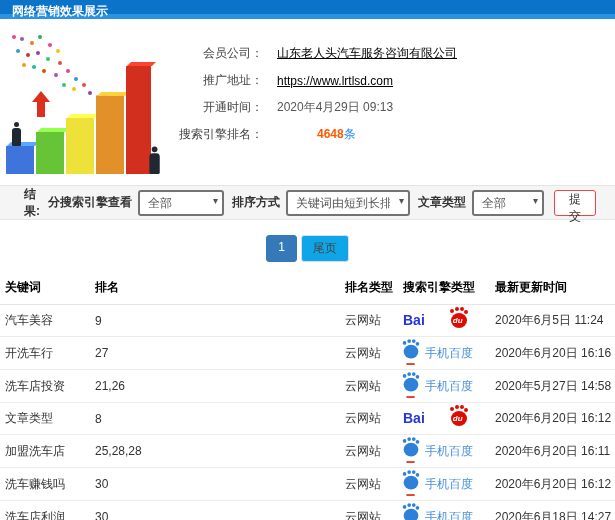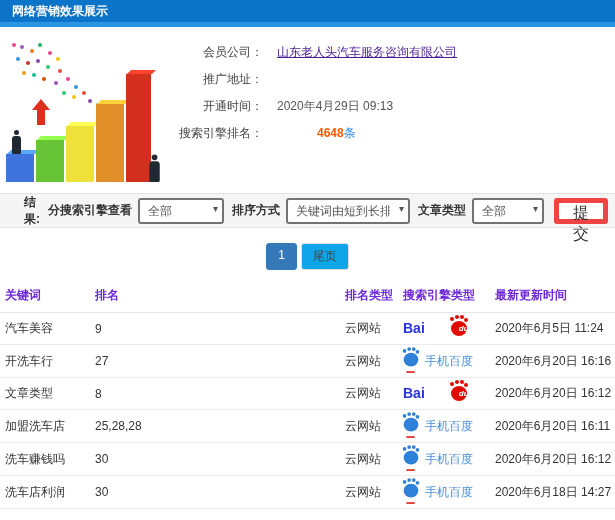--- a/index.html
+++ b/index.html
@@ -1,20 +1,20 @@
 <!DOCTYPE html>
 <html><head>
 <meta charset="utf-8">
 <style>
   * { box-sizing: border-box; margin: 0; padding: 0; }
   html,body { width: 615px; height: 520px; overflow: hidden; background: #fff;
     font-family: "Liberation Sans", "DejaVu Sans", sans-serif; }
 
   
-  .topbar { height: 22px; background: #0b73c8; }
+  .topbar { height: 14px; background: #0b73c8; }
   .topbar .title { color: #fff; font-size: 12px; line-height: 23px; padding-left: 12px; font-weight: bold; }
   .topbar-strip { height: 5px; background: #2a93e2; }
 
   
   .info { position: relative; height: 166px; }
   .chart-illus { position: absolute; left: 4px; top: 8px; width: 156px; height: 152px; }
   .bar { position: absolute; bottom: 5px; }
   .bar::before { content:""; position:absolute; top:-4px; left:3px; width:100%; height:4px;
     background:inherit; filter:brightness(1.45); transform:skewX(-45deg); }
   .bar.b1 { left: 2px;  width: 28px; height: 28px;  background: #3f74dd; }
@@ -34,75 +34,75 @@
     border-left:9px solid transparent; border-right:9px solid transparent; border-bottom:11px solid #dd2f1e; }
   .up-arrow .stem { display:block; width:8px; height:15px; background:#dd2f1e; margin:0 auto; }
   .confetti { position:absolute; left:8px; top:8px; width:4px; height:4px; border-radius:50%; background:#e84393;
     box-shadow: 8px 2px 0 #9b59b6, 18px 6px 0 #e67e22, 26px 0 0 #27ae60, 36px 8px 0 #e84393,
       44px 14px 0 #f1c40f, 4px 14px 0 #3498db, 14px 18px 0 #c0392b, 24px 16px 0 #8e44ad,
       34px 22px 0 #2ecc71, 46px 26px 0 #e74c3c, 10px 28px 0 #f39c12, 20px 30px 0 #1abc9c,
       30px 34px 0 #d35400, 42px 38px 0 #9b59b6, 54px 34px 0 #e84393, 62px 42px 0 #3498db,
       50px 48px 0 #2ecc71, 60px 52px 0 #f1c40f, 70px 48px 0 #e74c3c, 76px 56px 0 #8e44ad,
       84px 60px 0 #27ae60, 90px 66px 0 #e67e22; }
 
-  .info-rows { margin-left: 163px; padding-top: 12px; }
+  .info-rows { margin-left: 163px; padding-top: 21px; }
   .info-row { display: flex; align-items: center; height: 27px; font-size: 12px; }
   .info-label { width: 100px; text-align: right; color: #444; }
   .info-value { margin-left: 14px; }
-  .v-link { color: #4c1d95; }
+  .v-link { color: #000000; }
   .v-plain { color: #555; }
   .v-count { color: #ff5a00; margin-left: 40px; }
   .v-suffix { color: #2e8ded; }
 
   
   .filter { height: 35px; background: #f5f5f5; border-top: 1px solid #e4e4e4;
     border-bottom: 1px solid #e4e4e4; display: flex; align-items: center;
     padding: 0 24px; font-size: 12px; }
   .filter .result-label { font-weight: bold; color: #333; }
   .filter .spacer { flex: 1; }
   .filter .flabel { font-weight: bold; color: #333; margin: 0 6px 0 8px; white-space: nowrap; }
   .sel { position: relative; display: inline-block; }
   .sel select { appearance: none; -webkit-appearance: none; height: 26px; font-size: 12px;
     color: #555; background: #fff; border: 2px solid #737373; border-radius: 3px;
     padding: 0 18px 0 8px; }
   .sel::after { content: "▾"; position: absolute; right: 6px; top: 5px; font-size: 10px;
     color: #555; pointer-events: none; }
   .sel.w1 select { width: 86px; }
   .sel.w2 select { width: 124px; }
   .sel.w3 select { width: 72px; }
-  .submit-btn { margin-left: 10px; height: 26px; padding: 0 14px; font-size: 16px; color: #333;
-    background: #fff; border: 5px solid #ef4444; border-radius: 3px; cursor: pointer; }
+  .submit-btn { margin-left: 10px; height: 26px; padding: 0 14px; font-size: 12px; color: #333;
+    background: #fff; border: 1px solid #ef4444; border-radius: 3px; cursor: pointer; }
 
   
   .pagination { display: flex; justify-content: center; gap: 4px; margin: 15px 0 9px; }
   .page-btn { font-size: 12px; padding: 4px 11px; border: 1px solid #ddd; border-radius: 3px;
     color: #444; background: #0ea5e9; text-decoration: none; cursor: pointer; }
   .page-btn.active { background: #3579b8; border-color: #3579b8; color: #fff; }
   .page-btn.next { background: #ececec; }
 
   
   table.results { width: 100%; border-collapse: collapse; font-size: 12px; table-layout: fixed; }
-  table.results th { text-align: left; font-weight: bold; color: #6d28d9; padding: 8px 5px;
+  table.results th { text-align: left; font-weight: bold; color: #000000; padding: 8px 5px;
     border-bottom: 1px solid #e6e6e6; font-family: Liberation Serif, serif; }
   table.results td { padding: 7px 5px; border-bottom: 1px solid #ececec; color: #333;
     overflow: hidden; white-space: nowrap; }
   .col-kw { width: 90px; } .col-rank { width: 250px; } .col-rt { width: 58px; }
   .col-eng { width: 92px; } .col-time { width: 125px; }
   td.td-rank { color: #3a8fd9; }
 
   
   .logo-baidu { display: inline-flex; align-items: center; font-weight: bold; line-height: 1; gap: 24px; }
   .logo-baidu .bai { color: #2534dc; font-size: 14px; font-style: normal; }
   .paw { position: relative; display: inline-block; width: 16px; height: 15px; border-radius: 50%;
     font-style: normal; }
   .paw.red  { background: #e00b00; color: #e00b00; margin: 0 1px 0 2px; }
   .paw.blue { background: #2f80d9; color: #2f80d9; }
   .paw::before { content:""; position:absolute; top:-4px; left:-1px; width:4px; height:4px;
     border-radius:50%; background:inherit; box-shadow: 5px -2px 0 0, 10px -2px 0 0, 14px 1px 0 0; }
-  .paw .du { position: absolute; top: 4px; left: 8px; color: #fff; font-size: 8px;
+  .paw .du { position: absolute; top: 4px; left: 2px; color: #fff; font-size: 8px;
     font-weight: bold; font-style: italic; text-decoration: none; }
   .logo-baidu .cn { color: #b91c1c; font-size: 11px; margin-left: 2px; }
   .logo-mobile { display: inline-flex; align-items: center; gap: 6px; color: #4a90d9; font-size: 12px; }
   .paw-wrap { position: relative; display: inline-block; transform: scale(.92); }
   .paw-wrap::after { content:""; position:absolute; left:3px; bottom:-4px; width:9px; height:2px;
     background:#e03a2e; }
 </style>
 </head>
 <body>
 
@@ -127,20 +127,21 @@
     <div class="person p2"></div>
   </div>
 
   <div class="info-rows">
     <div class="info-row">
       <span class="info-label">会员公司：</span>
       <a class="info-value v-link" href="#">山东老人头汽车服务咨询有限公司</a>
     </div>
     <div class="info-row">
       <span class="info-label">推广地址：</span>
+      <a class="info-value v-link" href="#">https://www.lrtlsd.com</a>
     </div>
     <div class="info-row">
       <span class="info-label">开通时间：</span>
       <span class="info-value v-plain">2020年4月29日 09:13</span>
     </div>
     <div class="info-row">
       <span class="info-label">搜索引擎排名：</span>
       <span class="info-value"><b class="v-count">4648</b><span class="v-suffix">条</span></span>
     </div>
   </div>
@@ -204,20 +205,30 @@
         <td class="td-keyword">开洗车行</td>
         <td class="td-rank">27</td>
         <td class="td-ranktype">云网站</td>
         <td class="td-engine"><span class="logo-mobile">
             <span class="paw-wrap"><i class="paw blue"></i></span>
             <span>手机百度</span>
           </span></td>
         <td class="td-time">2020年6月20日 16:16</td>
       </tr>
       <tr>
+        <td class="td-keyword">洗车店投资</td>
+        <td class="td-rank">21,26</td>
+        <td class="td-ranktype">云网站</td>
+        <td class="td-engine"><span class="logo-mobile">
+            <span class="paw-wrap"><i class="paw blue"></i></span>
+            <span>手机百度</span>
+          </span></td>
+        <td class="td-time">2020年5月27日 14:58</td>
+      </tr>
+      <tr>
         <td class="td-keyword">文章类型</td>
         <td class="td-rank">8</td>
         <td class="td-ranktype">云网站</td>
         <td class="td-engine"><span class="logo-baidu">
             <b class="bai">Bai</b>
             <i class="paw red">
               <u class="du">du</u>
             </i>
             <b class="cn">百度</b>
           </span></td>

